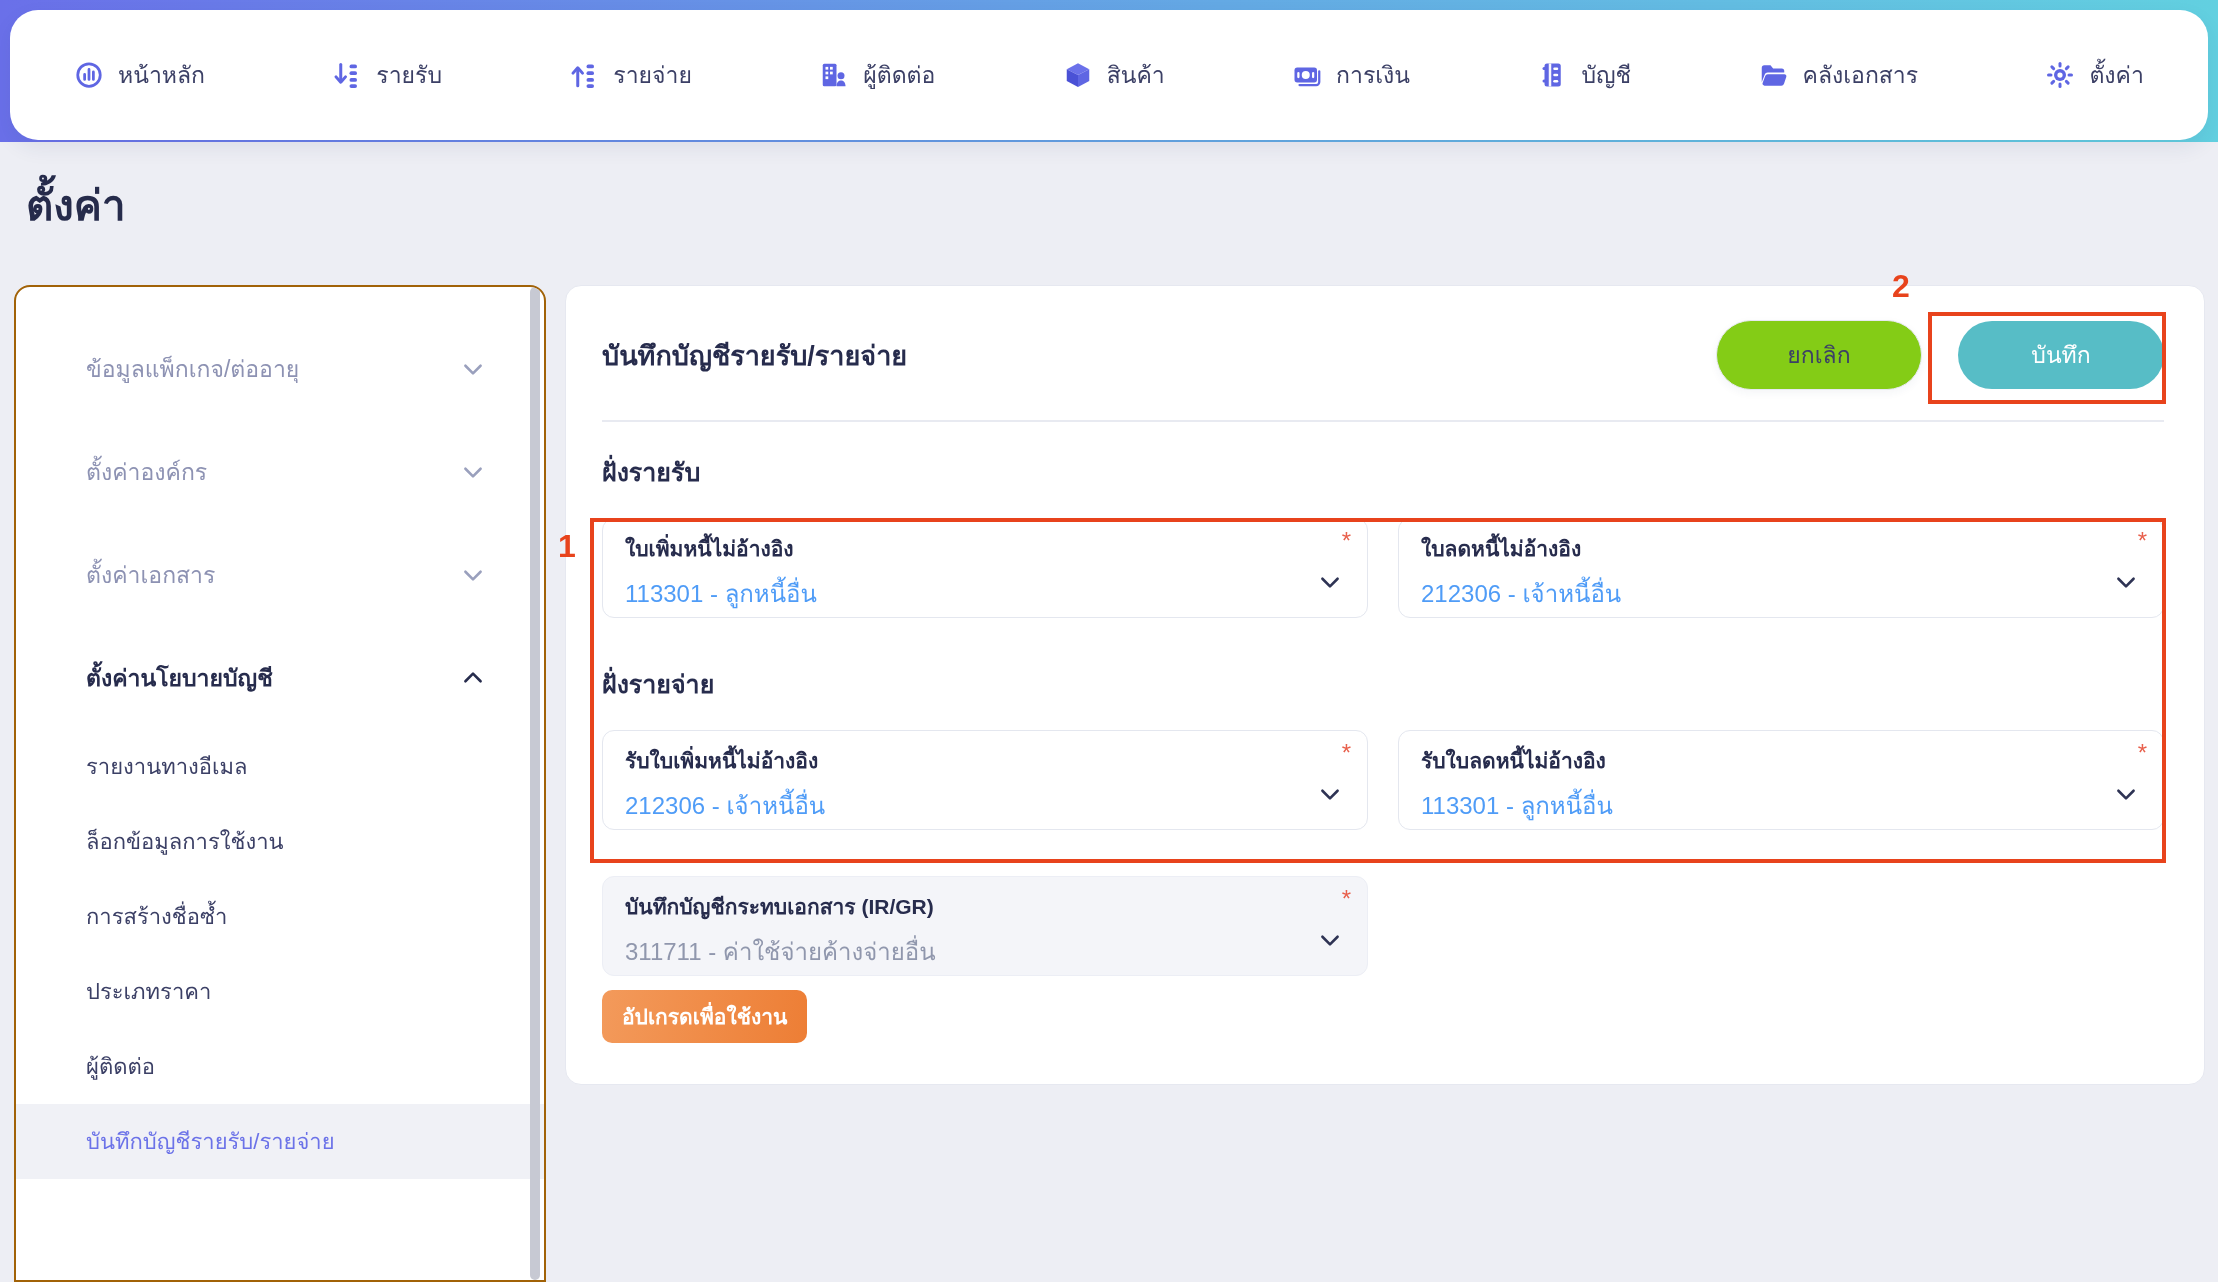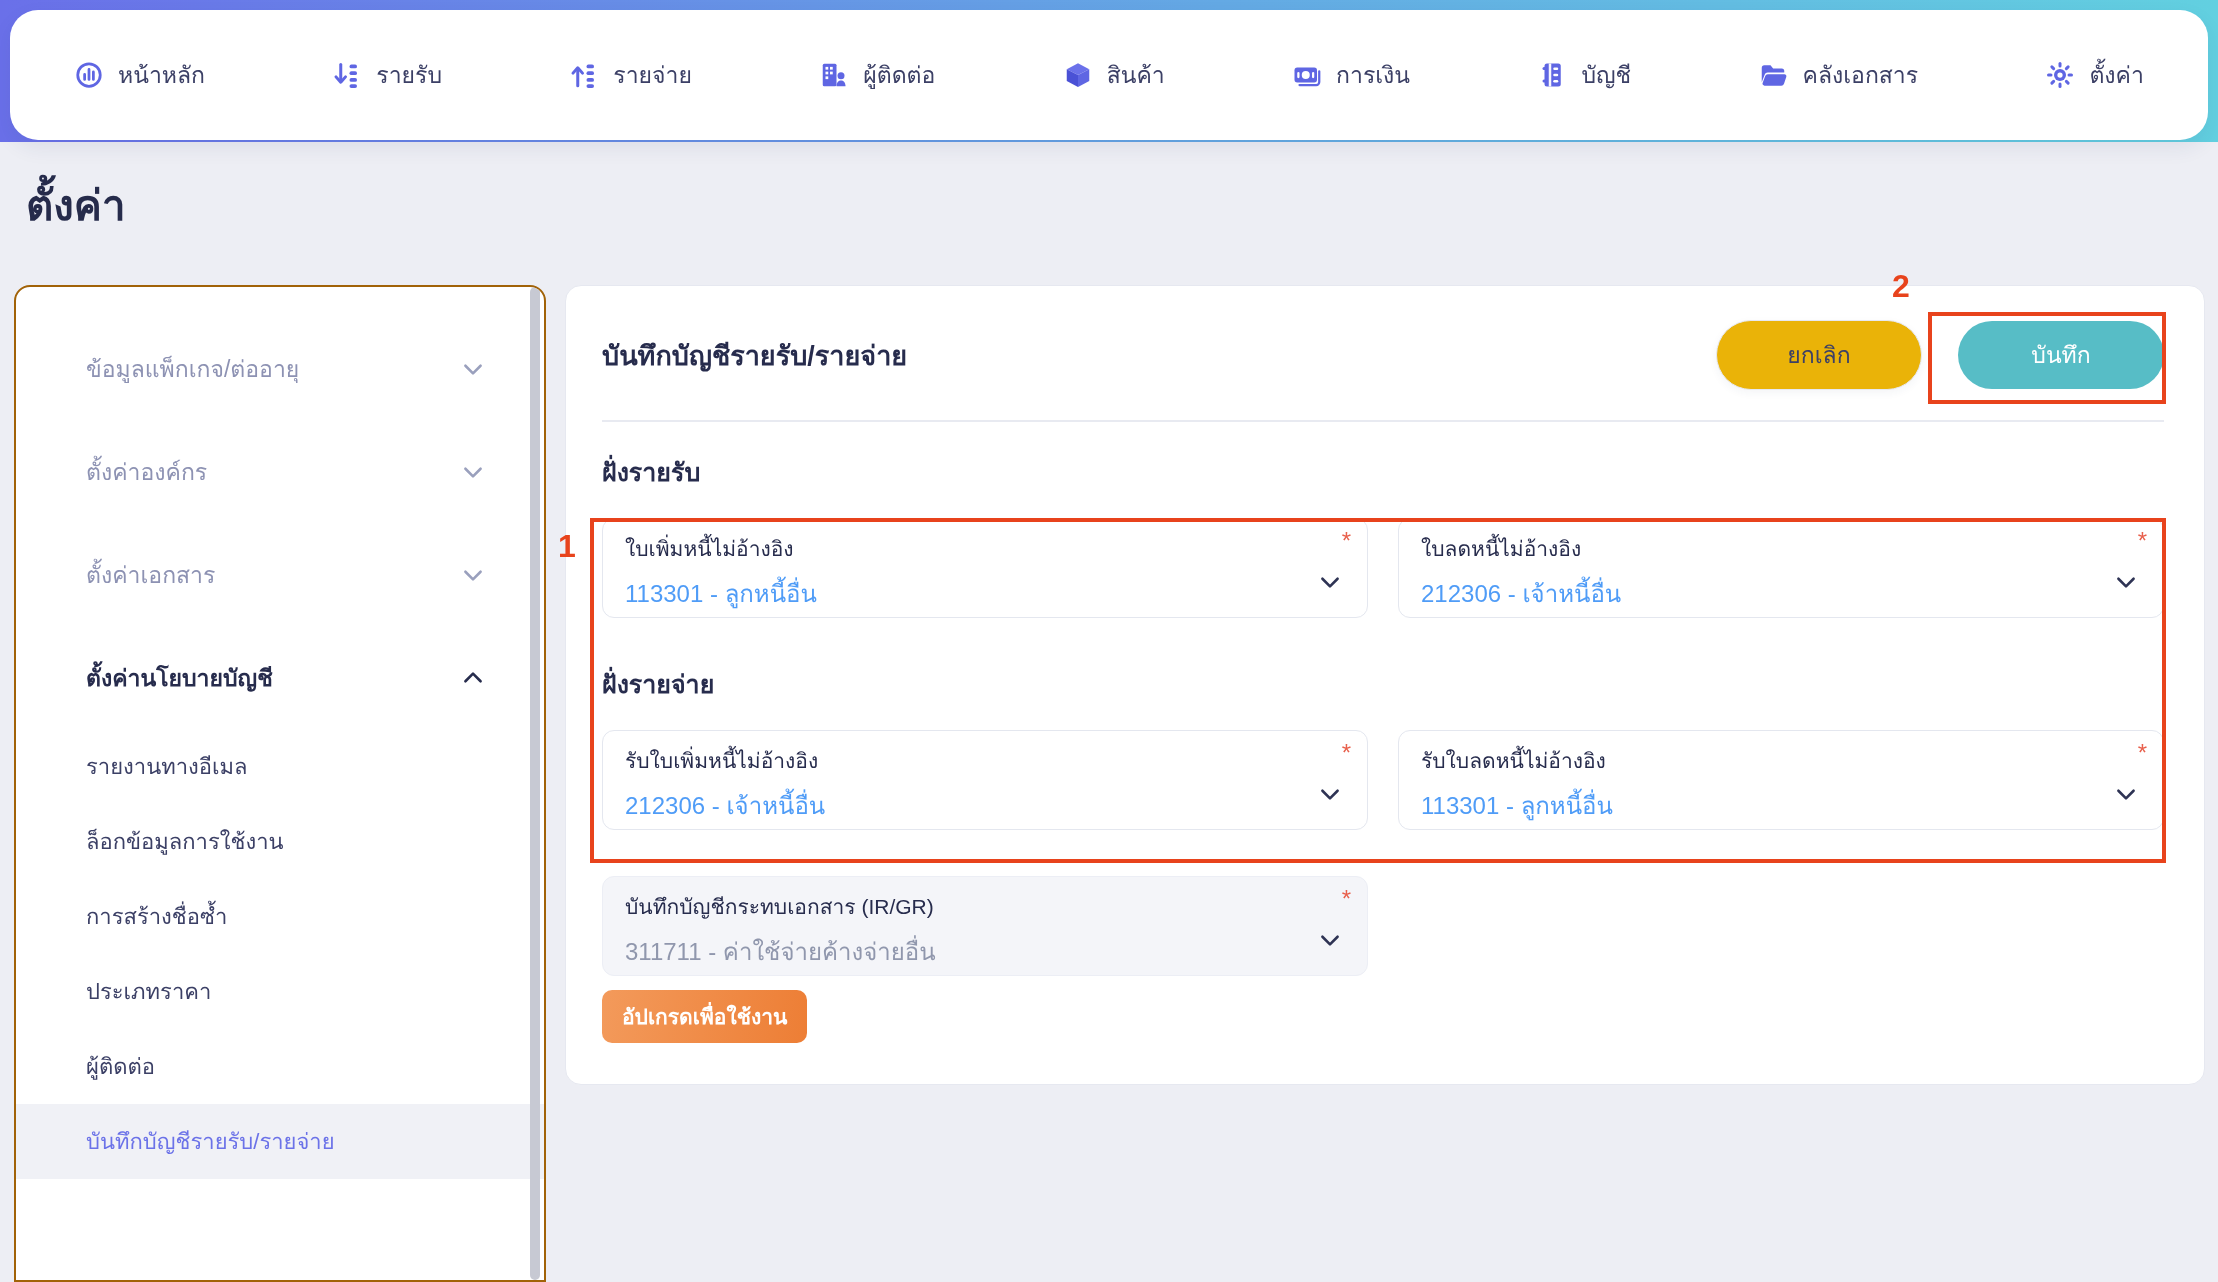--- a/index.html
+++ b/index.html
@@ -39,30 +39,30 @@
   .sb-scrollbar{position:absolute;right:4px;top:0;width:10px;height:100%;background:#c7c9d3;border-radius:6px;}
 
   
   .panel{position:absolute;left:565px;top:285px;width:1640px;height:800px;background:#ffffff;
     border:1px solid #e6e8f0;border-radius:16px;box-sizing:border-box;padding:28px 40px 0 36px;}
   .panel-header{display:flex;align-items:center;justify-content:space-between;height:82px;}
   .panel-title{font-size:27px;font-weight:bold;color:#272c4d;}
   .hdr-buttons{display:flex;align-items:center;gap:36px;}
   .btn{height:70px;min-width:206px;border-radius:35px;display:flex;align-items:center;justify-content:center;
     font-size:23px;box-sizing:border-box;cursor:pointer;}
-  .btn-cancel{background:#eab308;border:1.5px solid #e7e9f1;color:#3c4066;box-shadow:0 3px 8px rgba(44,50,96,.05);}
+  .btn-cancel{background:#84cc16;border:1.5px solid #e7e9f1;color:#3c4066;box-shadow:0 3px 8px rgba(44,50,96,.05);}
   .btn-save{background:#57bdc6;color:#ffffff;border:none;height:68px;}
   .divider{height:2px;background:#e8eaf1;margin-top:24px;}
   .section-h{font-size:25px;font-weight:bold;color:#272c4d;margin-top:30px;}
   .section-h.second{margin-top:46px;}
   .field-row{display:flex;gap:30px;margin-top:26px;}
   .field-card{position:relative;flex:1;height:100px;background:#ffffff;border:1.5px solid #e4e7ef;
     border-radius:12px;box-sizing:border-box;padding:13px 60px 0 22px;cursor:pointer;}
   .field-card.locked{background:#f4f5f9;border-color:#eceef5;margin-top:46px;flex:none;width:calc(50% - 15px);}
-  .f-label{font-size:21px;font-weight:400;color:#272c4d;}
+  .f-label{font-size:21px;font-weight:700;color:#272c4d;}
   .f-value{font-size:24px;color:#4f9cf7;margin-top:9px;white-space:nowrap;}
   .field-card.locked .f-value{color:#9097ad;}
   .req{position:absolute;right:16px;top:8px;font-size:24px;color:#e8604c;}
   .f-chevron{position:absolute;right:24px;top:50px;width:26px;height:26px;}
   .f-chevron svg{width:26px;height:26px;}
   .badge-row{width:calc(50% - 15px);display:flex;justify-content:flex-start;margin-top:14px;}
   .upgrade-badge{background:linear-gradient(100deg,#f39a5b 0%,#ed7e35 100%);color:#ffffff;
     font-size:21px;font-weight:bold;padding:10px 20px;border-radius:10px;cursor:pointer;}
 
   

